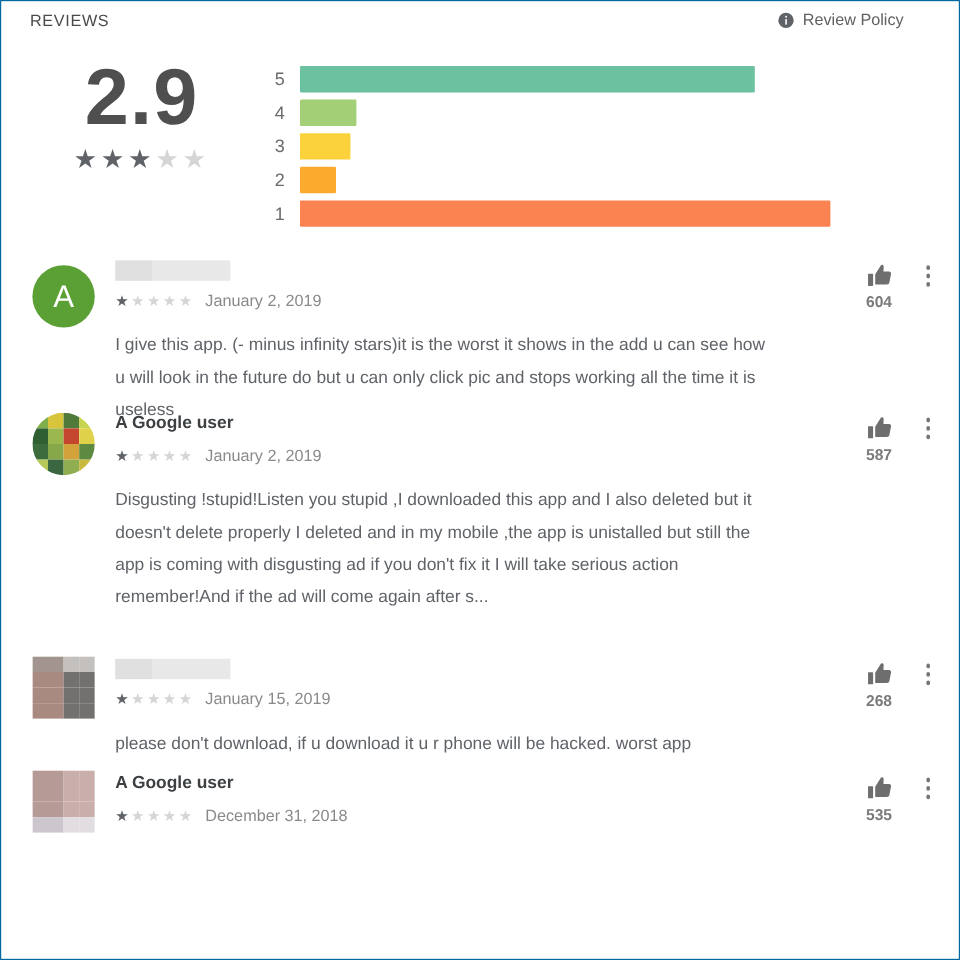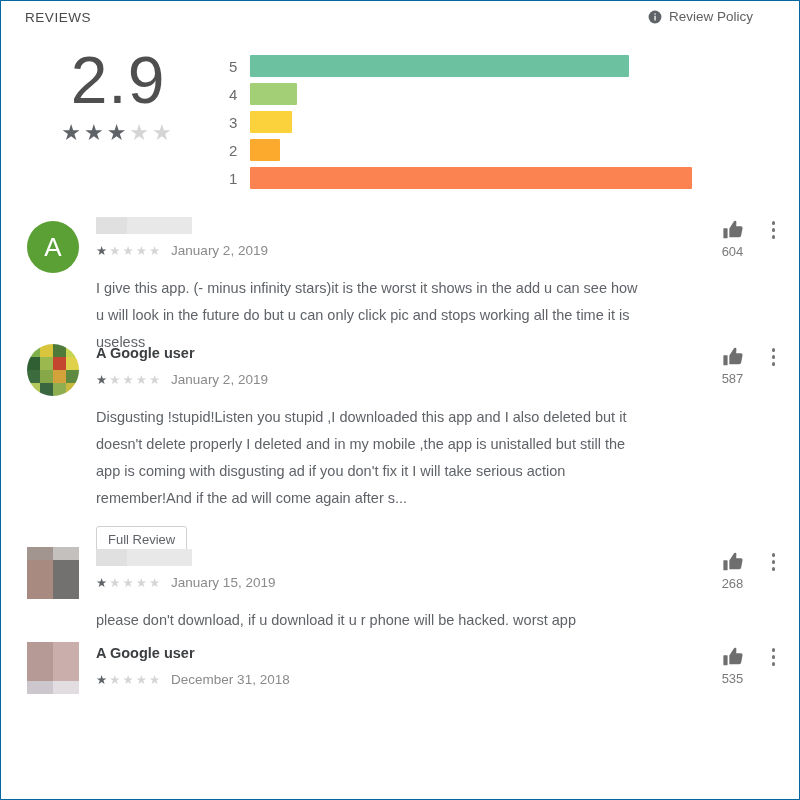--- a/index.html
+++ b/index.html
@@ -60,21 +60,21 @@
   .score-col {
     position: absolute;
     left: 14px;
     top: 0;
     width: 206px;
     text-align: center;
   }
   .score-value {
     font-size: 66px;
     line-height: 70px;
-    font-weight: 400;
+    font-weight: 700;
     color: #4f4f4f;
     letter-spacing: 1px;
     text-align: center;
   }
   .score-stars {
     margin-top: 6px;
     letter-spacing: 3px;
     font-size: 22px;
     line-height: 24px;
   }
@@ -188,20 +188,21 @@
     top: 4px;
     display: flex;
     align-items: flex-start;
     gap: 28px;
   }
   .thumb-wrap {
     display: flex;
     flex-direction: column;
     align-items: center;
     cursor: pointer;
+    font-weight: bold;
   }
   .thumb-icon { width: 22px; height: 22px; display: block; }
   .thumb-count {
     font-size: 13px;
     color: #7a7a7a;
     margin-top: 3px;
   }
   .kebab { cursor: pointer; padding-top: 2px; }
   .kebab .dot {
     width: 3.5px; height: 3.5px;
@@ -344,21 +345,20 @@
               <div style="background: rgb(201, 185, 63);"></div>
             </div>
           </div>
           <div style="margin-left: 95px; padding-top: 2px;">
             <div class="rv-name">A Google user</div>
             <div class="rv-meta">
               <span class="rv-stars"><span class="s-on">★</span><span class="s-off">★</span><span class="s-off">★</span><span class="s-off">★</span><span class="s-off">★</span></span>
               <span class="rv-date">January 2, 2019</span>
             </div>
             <div class="rv-body">Disgusting !stupid!Listen you stupid ,I downloaded this app and I also deleted but it doesn't delete properly I deleted and in my mobile ,the app is unistalled but still the app is coming with disgusting ad if you don't fix it I will take serious action remember!And if the ad will come again after s...</div>
-            <div style="margin-top: 14px;"><span class="full-review-btn">Full Review</span></div>
           </div>
           <div class="rv-actions">
             <div class="thumb-wrap">
               <span>
                 <svg class="thumb-icon" viewBox="0 0 24 24" aria-hidden="true">
                   <rect x="1.5" y="10" width="4.6" height="11" rx="0.6" fill="#6e6e6e"></rect>
                   <path d="M8 10.4 13.1 2.4c.9-1.1 2.6-.5 2.6.9l-.2 4.6h5.1c1.2 0 2 1 1.8 2.2l-1.5 7.9c-.2 1.1-1.1 1.8-2.2 1.8H8z" fill="#6e6e6e"></path>
                 </svg>
               </span>
               <span class="thumb-count">587</span>

